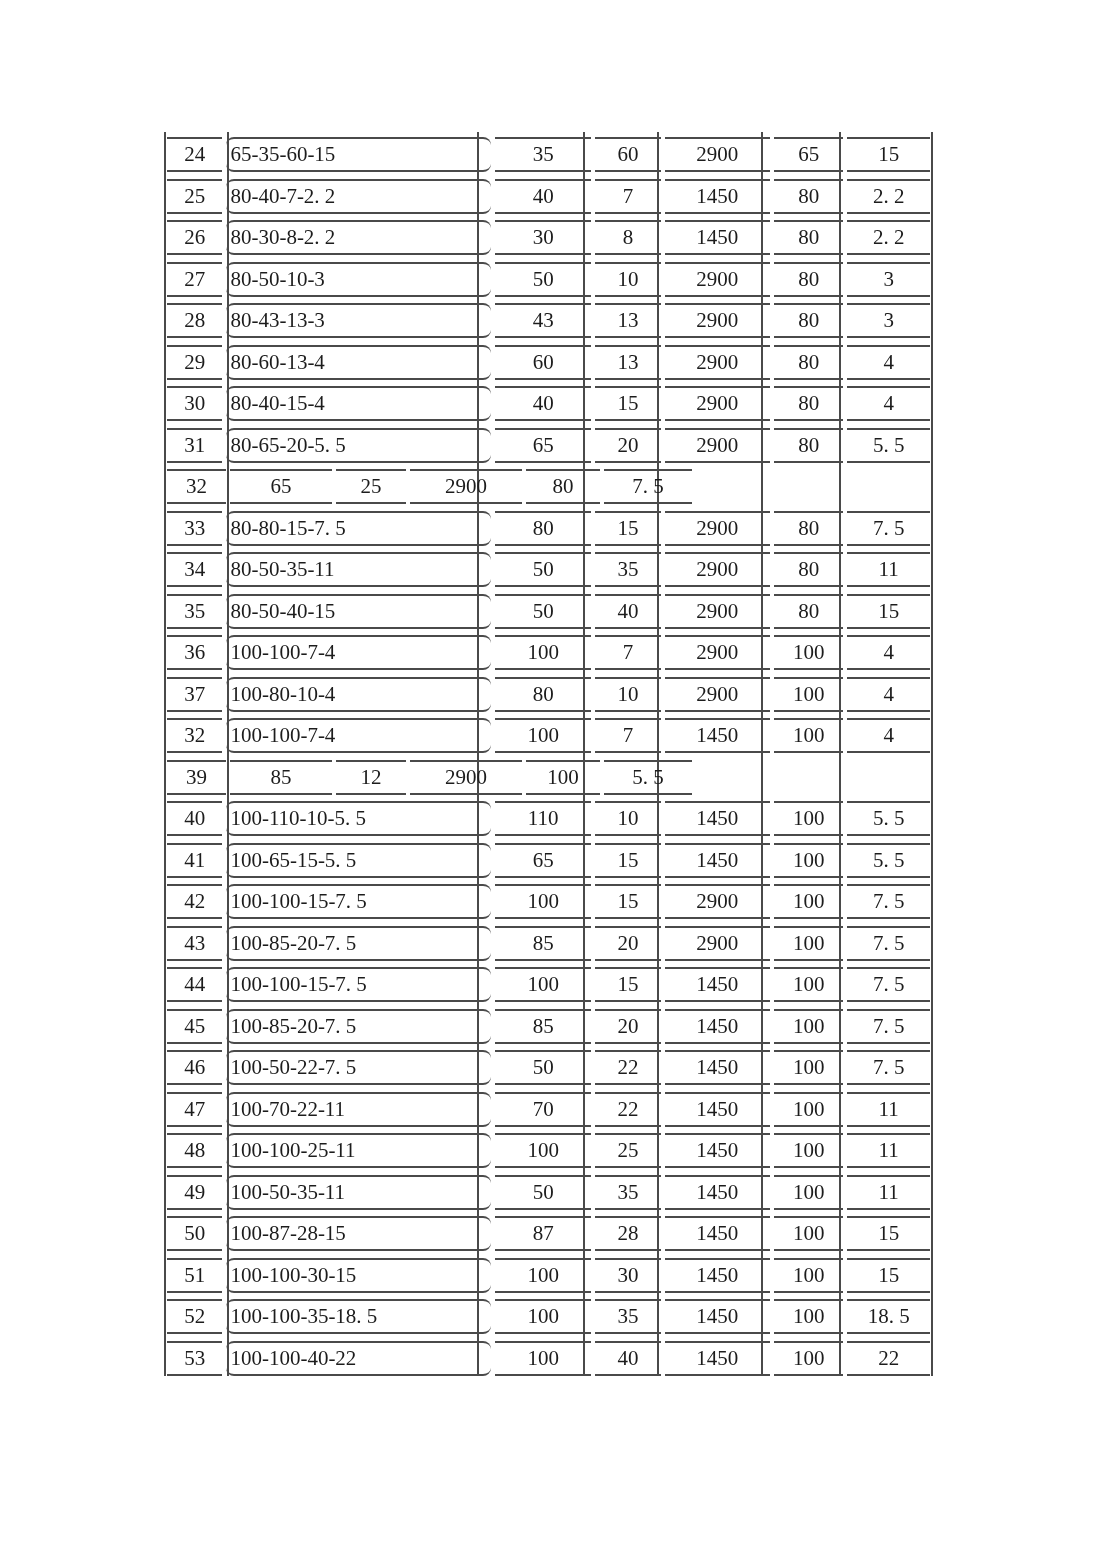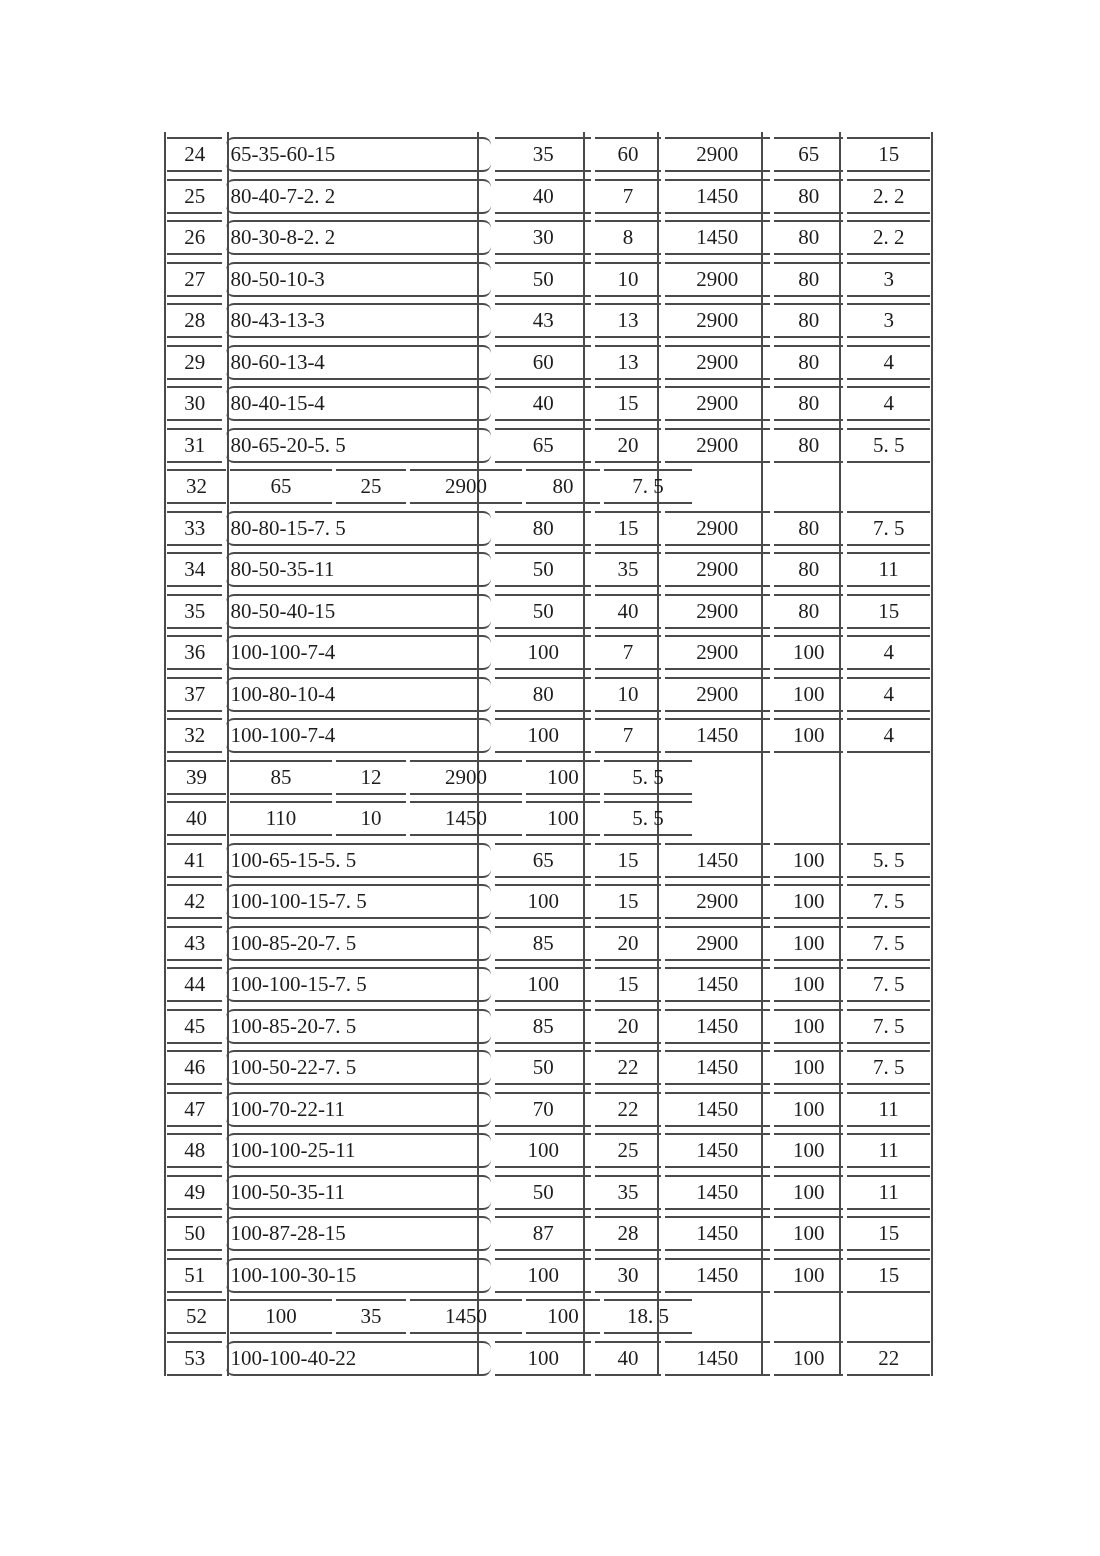--- a/index.html
+++ b/index.html
@@ -188,20 +188,21 @@
         <div class="row">
     <div class="cell c1">39</div>
     <div class="cell c3">85</div>
     <div class="cell c4">12</div>
     <div class="cell c5">2900</div>
     <div class="cell c6">100</div>
     <div class="cell c7">5. 5</div>
   </div>
         <div class="row">
     <div class="cell c1">40</div>
+    <div class="cell c2">100-110-10-5. 5</div>
     <div class="cell c3">110</div>
     <div class="cell c4">10</div>
     <div class="cell c5">1450</div>
     <div class="cell c6">100</div>
     <div class="cell c7">5. 5</div>
   </div>
         <div class="row">
     <div class="cell c1">41</div>
     <div class="cell c2">100-65-15-5. 5</div>
     <div class="cell c3">65</div>
@@ -295,20 +296,21 @@
     <div class="cell c1">51</div>
     <div class="cell c2">100-100-30-15</div>
     <div class="cell c3">100</div>
     <div class="cell c4">30</div>
     <div class="cell c5">1450</div>
     <div class="cell c6">100</div>
     <div class="cell c7">15</div>
   </div>
         <div class="row">
     <div class="cell c1">52</div>
+    <div class="cell c2">100-100-35-18. 5</div>
     <div class="cell c3">100</div>
     <div class="cell c4">35</div>
     <div class="cell c5">1450</div>
     <div class="cell c6">100</div>
     <div class="cell c7">18. 5</div>
   </div>
         <div class="row">
     <div class="cell c1">53</div>
     <div class="cell c2">100-100-40-22</div>
     <div class="cell c3">100</div>

